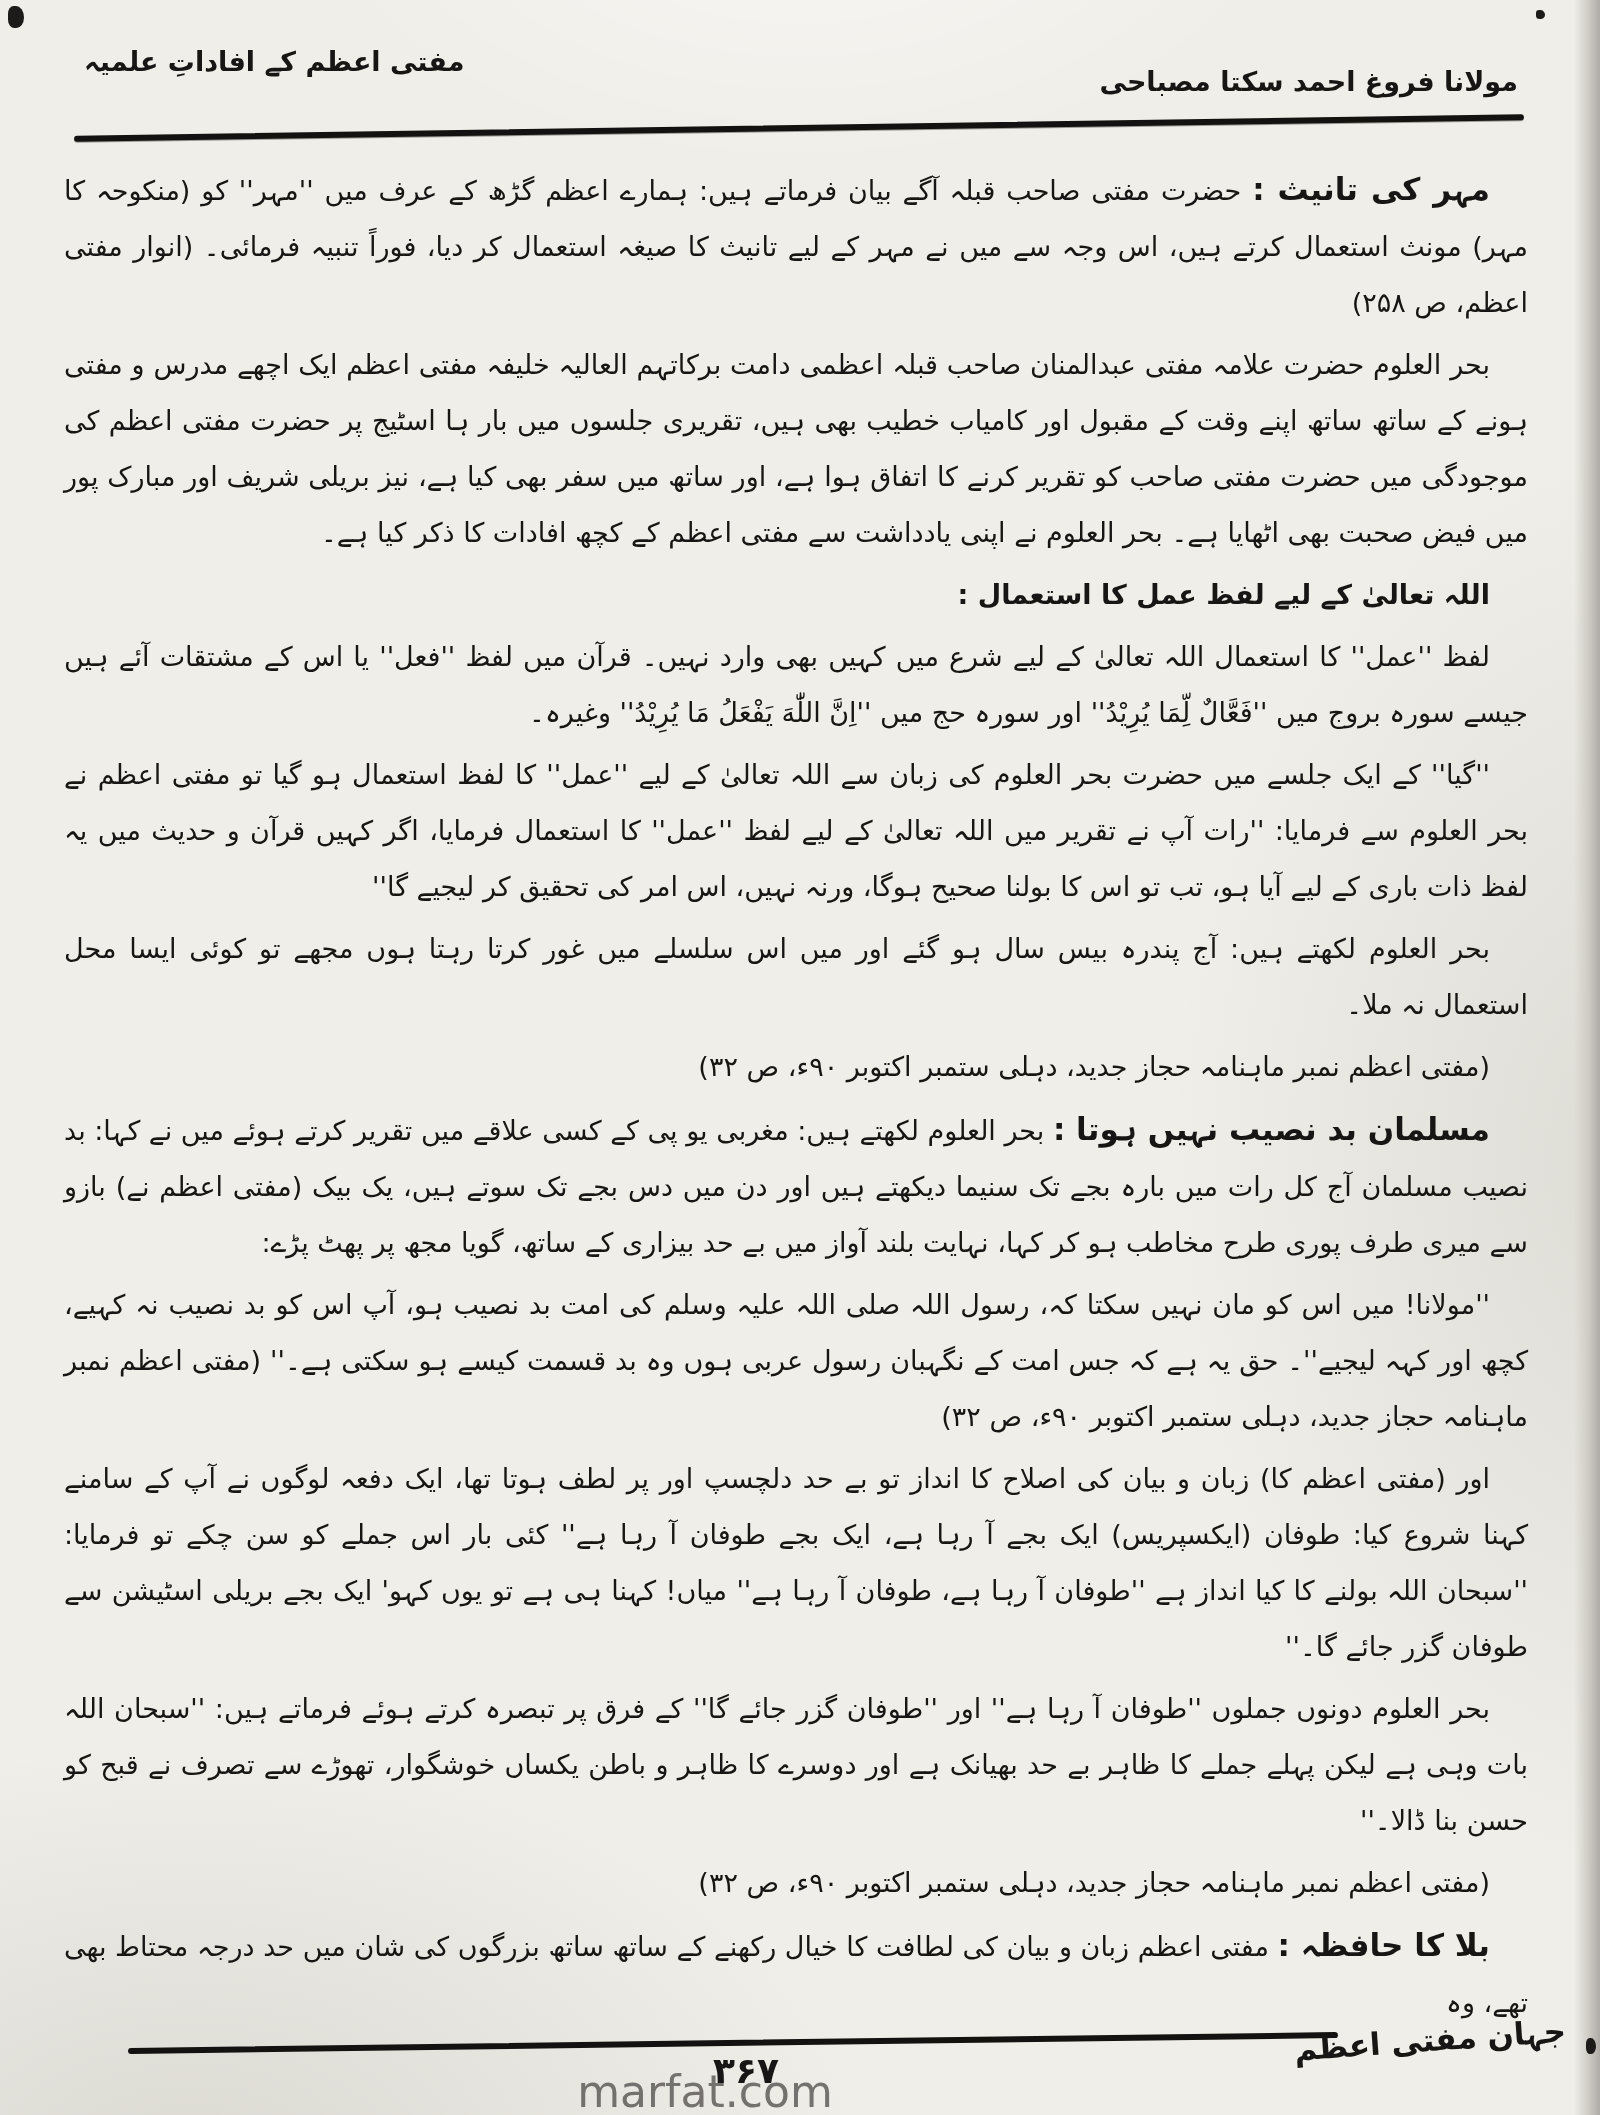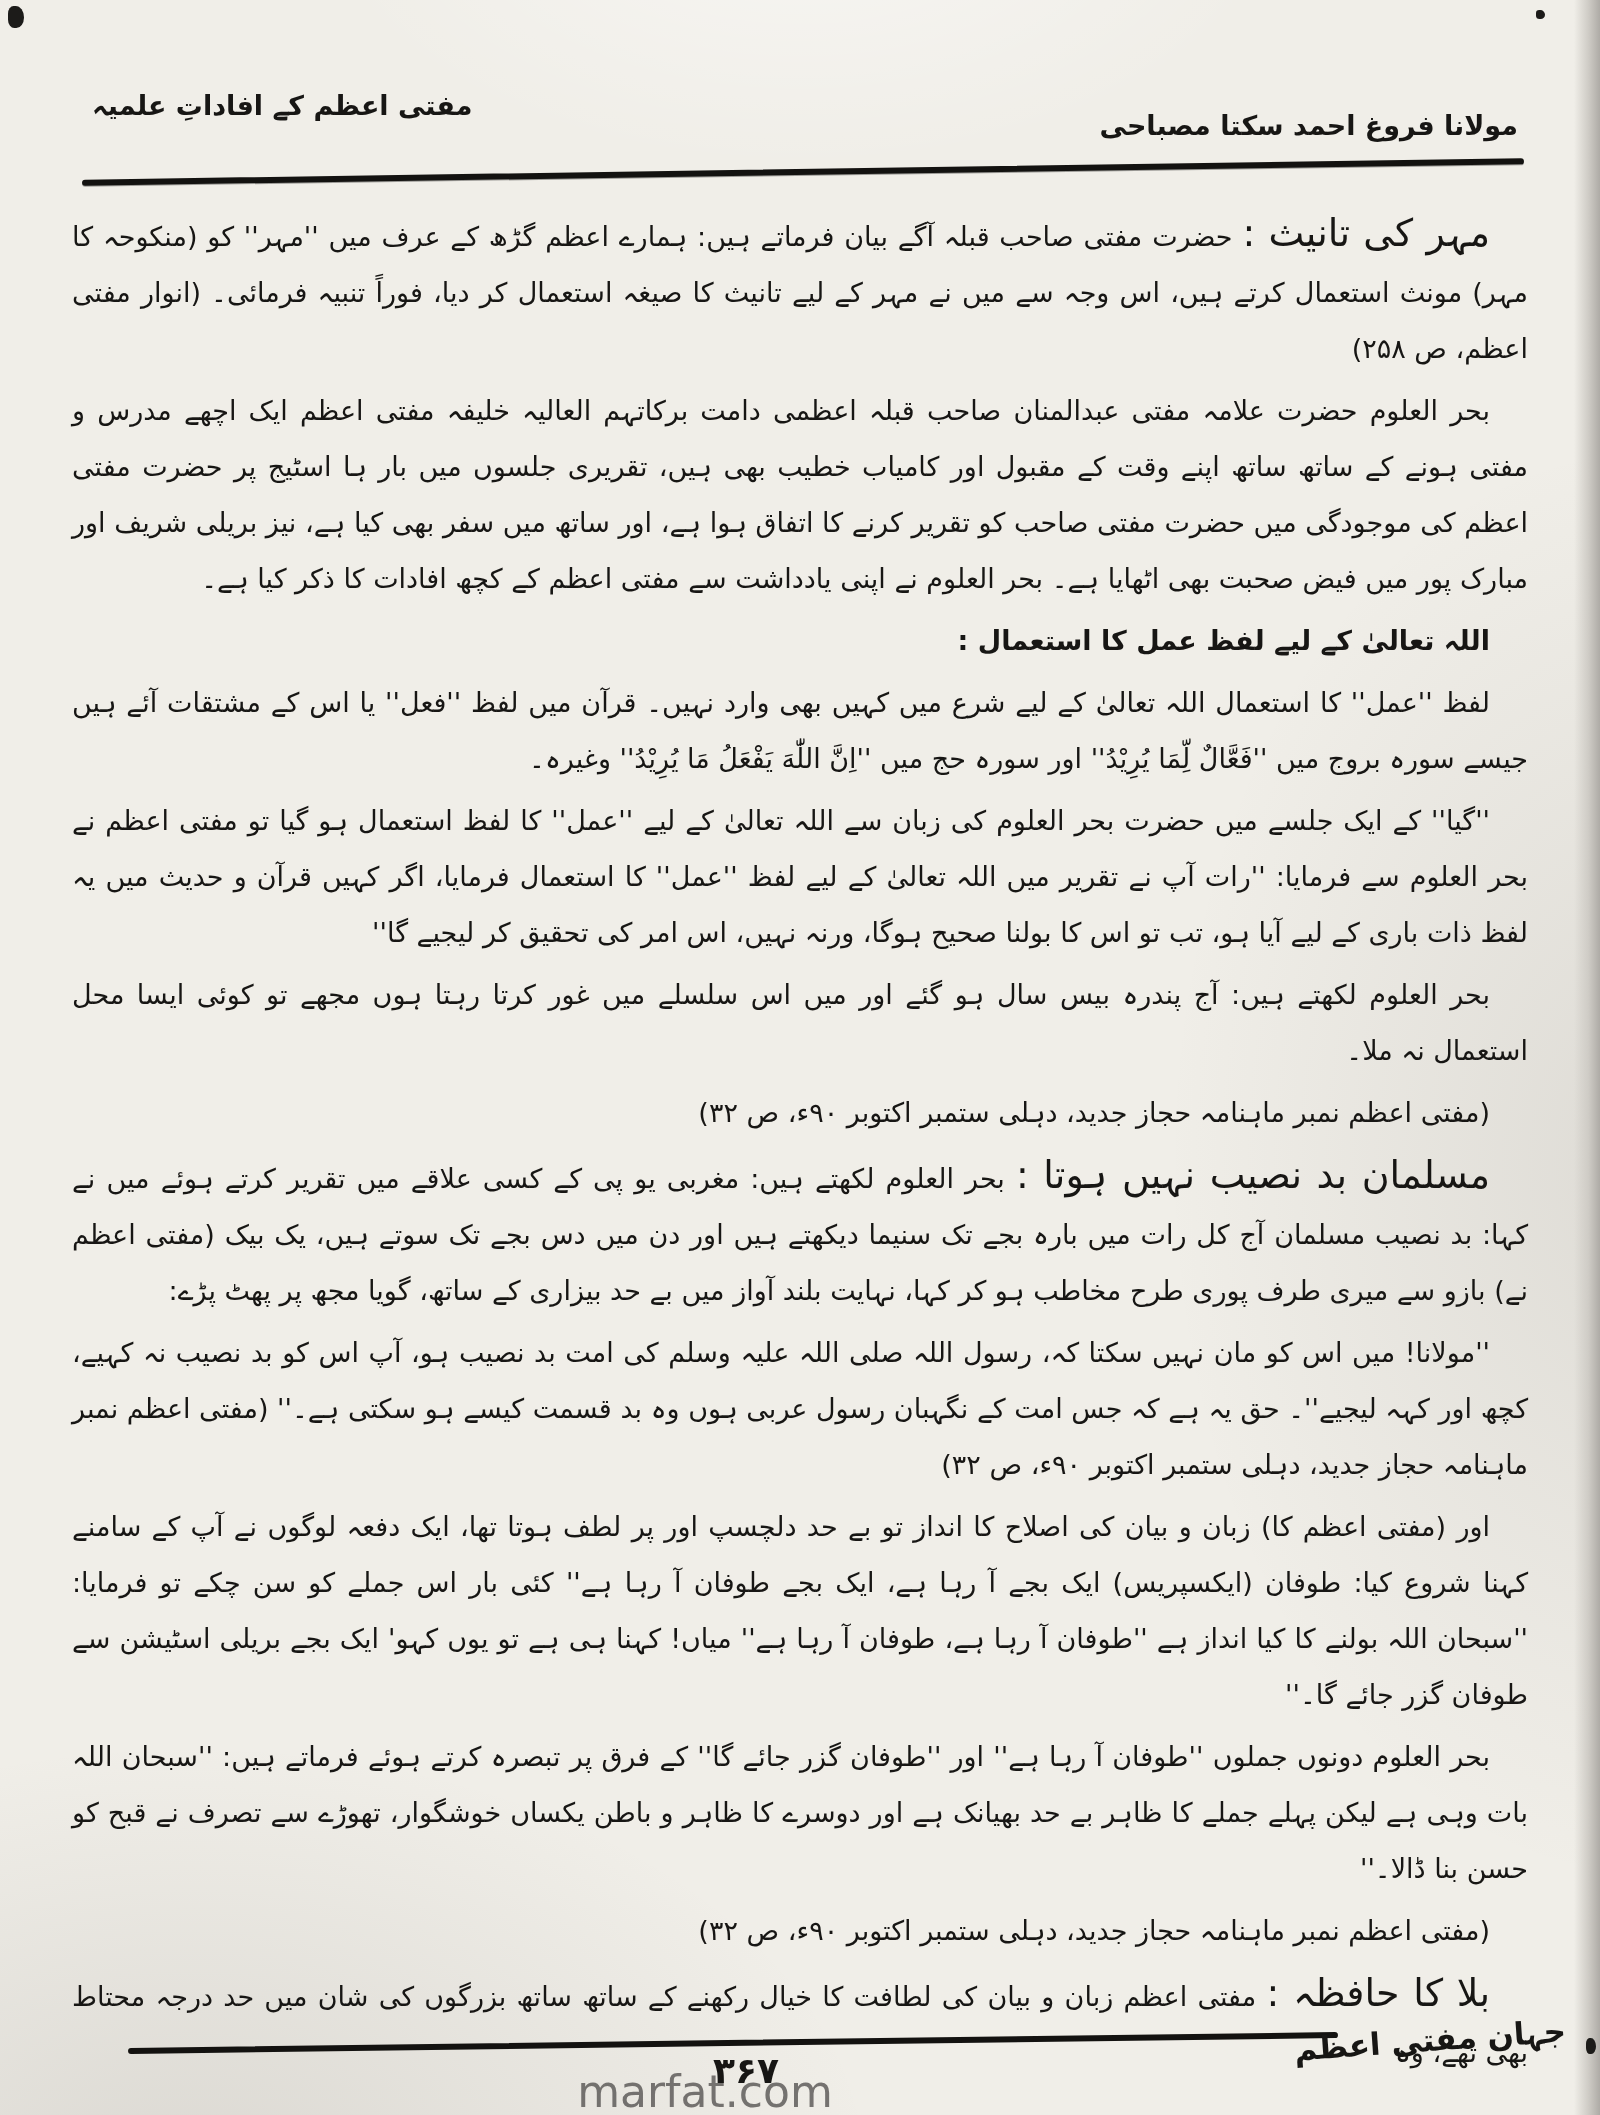--- a/index.html
+++ b/index.html
@@ -15,44 +15,43 @@
     overflow:hidden;
     font-family:"DejaVu Sans", sans-serif;
     color:#171614;
   }
   .edge-right{
     position:absolute;top:0;right:0;width:26px;height:100%;
     background:linear-gradient(to left,#aeaba6,#cfccc6 45%,rgba(207,204,198,0) 100%);
   }
   .speck{position:absolute;background:#1c1b19;border-radius:40% 60% 55% 45%;}
   .content{
-    position:absolute;right:72px;left:72px;top:44px;
+    position:absolute;right:72px;left:64px;top:44px;
     direction:rtl;
-    margin-top:44px;
   }
   .header{
     display:flex;flex-direction:row-reverse;justify-content:space-between;align-items:flex-end;
     font-weight:bold;font-size:27px;line-height:1.3;
     padding:14px 10px 6px 20px;
   }
   .header .h-right{transform:translateY(-14px);}
   .header .h-left{transform:translateY(6px);}
   .rule{
     height:6px;background:#131210;border-radius:3px;
     transform:rotate(-0.85deg);
     margin:26px 4px 30px 10px;
     box-shadow:0 1px 0 rgba(0,0,0,.35);
   }
   .body-text p{
     font-size:27px;line-height:56px;
     text-align:justify;text-justify:inter-word;
     margin:0 0 6px 0;
     text-indent:38px;
   }
-  .sec-head{font-weight:normal;font-size:38px;letter-spacing:.5px;}
+  .sec-head{font-weight:bold;font-size:31px;letter-spacing:.5px;}
   .center-head{
     font-weight:bold;font-size:33px;line-height:62px;
     text-align:center;padding-left:210px;
     margin:10px 0 12px 0;text-indent:0;
   }
   .citation{
     direction:rtl;text-align:left;
     font-size:26px;font-weight:normal;line-height:56px;
     padding-left:58px;margin:0 0 10px 0;text-indent:0;
   }

